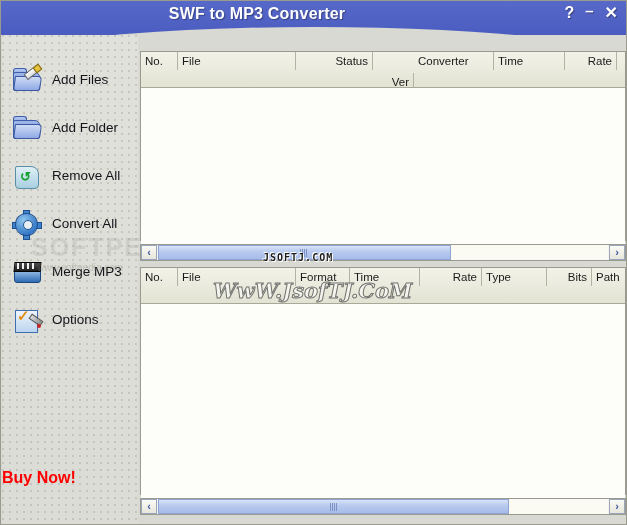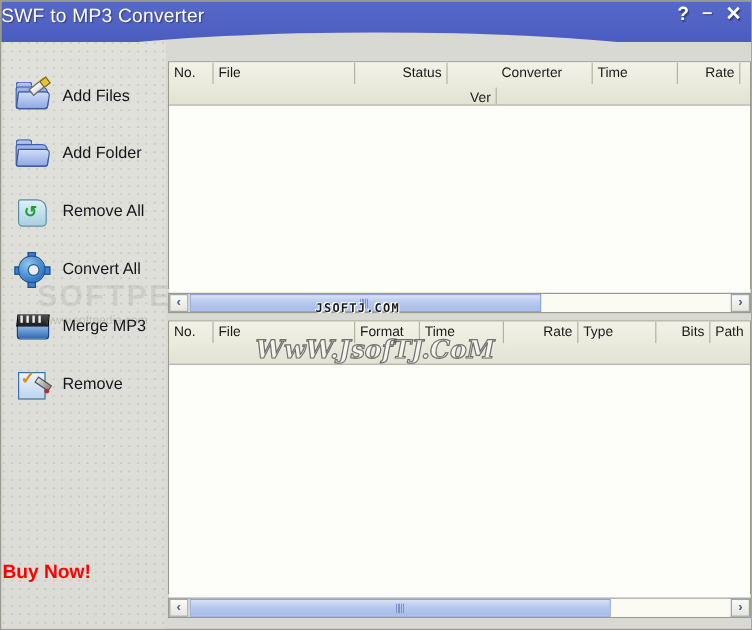--- a/index.html
+++ b/index.html
@@ -30,23 +30,23 @@
   .titlebar-curve {
     position: absolute; left: -20px; top: 20px;
     width: 667px; height: 40px;
     background: #d9d9d3;
     border-radius: 50% / 100% 100% 0 0;
     transform: translateY(6px);
   }
   .title-text {
     position: absolute; left: 0; top: 4px;
     width: 512px;
-    text-align: left;
+    text-align: center;
     font-size: 16px;
-    font-weight: normal;
+    font-weight: bold;
     color: #ffffff;
     text-shadow: 1px 1px 1px rgba(0,0,0,0.35);
     letter-spacing: .2px;
     z-index: 3;
   }
   .caption-btns {
     position: absolute; right: 10px; top: 4px;
     z-index: 4;
     display: flex; align-items: center; gap: 11px;
   }
@@ -422,21 +422,21 @@
       <span class="side-label">Merge MP3</span>
     </div>
 
     <div class="side-item" style="top:262px">
       <span class="ico">
         <span class="opt-box"></span>
         <span class="opt-check">✓</span>
         <span class="opt-pen"></span>
         <span class="opt-pen-tip"></span>
       </span>
-      <span class="side-label">Remove</span>
+      <span class="side-label">Options</span>
     </div>
 
     <div class="promo buy-now">Buy Now!</div>
 
   </div>
 
   <div class="wm-softpedia">SOFTPEDIA</div>
   <div class="wm-softpedia-url">www.softpedia.com</div>
 
   <div class="list-panel" id="list-top">

